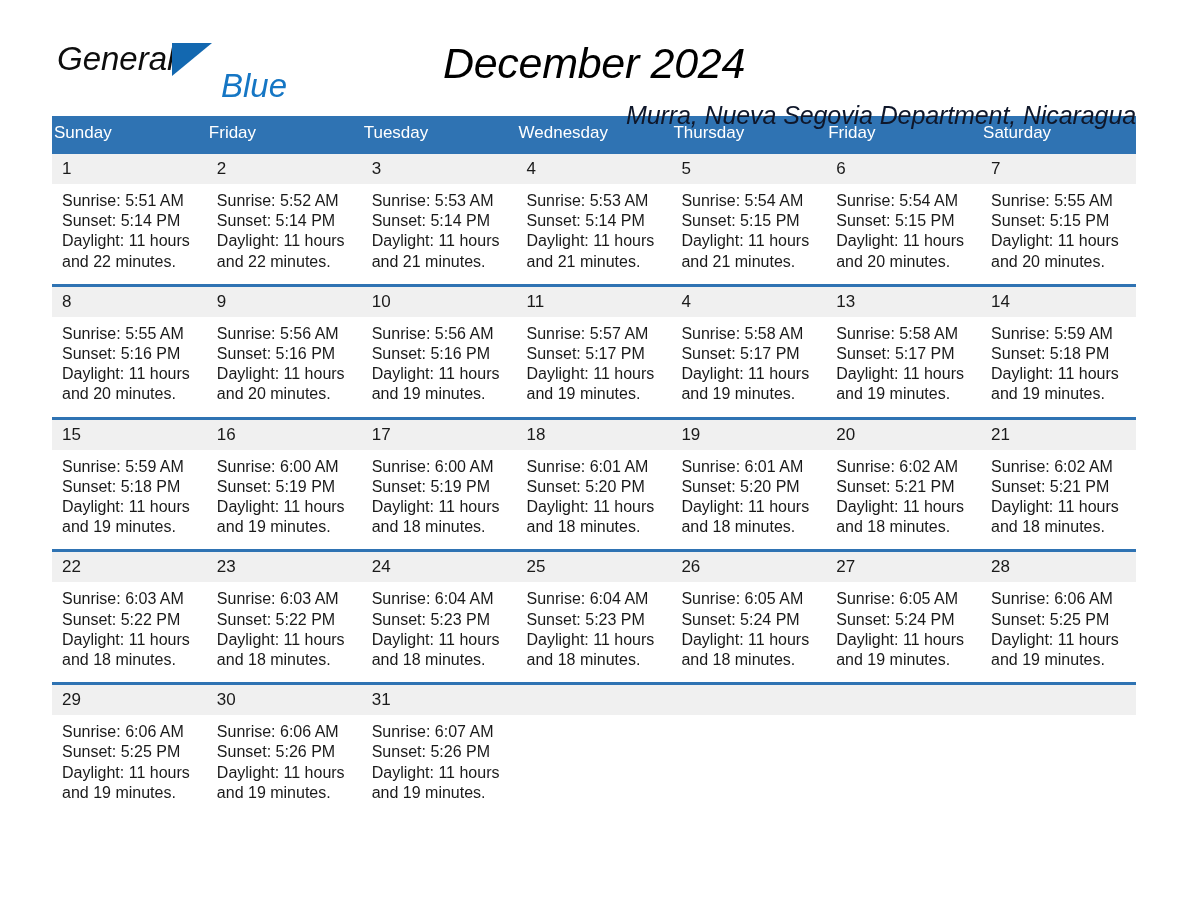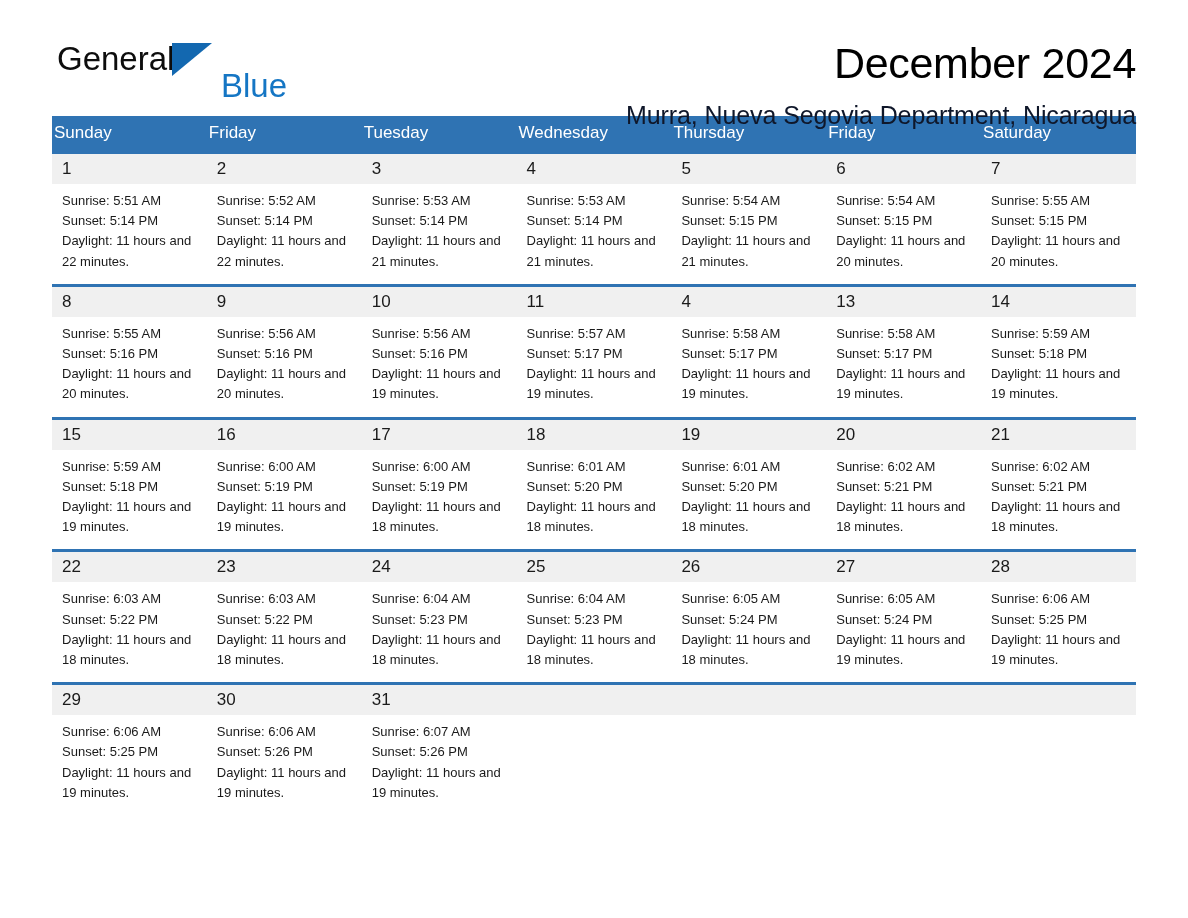--- a/index.html
+++ b/index.html
@@ -21,20 +21,21 @@
     box-sizing: border-box;
     padding: 0 52px;
   }
 
   
   .header {
     position: relative;
     height: 108px;
     padding-top: 38px;
     box-sizing: border-box;
+    font-style: italic;
   }
   .logo {
     position: absolute;
     left: 5px;
     top: 42px;
     width: 230px;
     height: 72px;
   }
   .logo-general {
     font-size: 33px;
@@ -66,20 +67,21 @@
   .title-block {
     text-align: right;
   }
   .cal-title {
     font-size: 43px;
     line-height: 50px;
     font-weight: 400;
     color: #000000;
     margin: 0;
     letter-spacing: -0.3px;
+    text-align: center;
   }
   .cal-subtitle {
     font-size: 25px;
     line-height: 34px;
     font-weight: 400;
     color: #0f172a;
     margin: 10px 0 0 0;
     letter-spacing: -0.1px;
   }
 
@@ -113,21 +115,21 @@
     padding: 4px 0 5px 10px;
     color: #1a1a1a;
     height: 21px;
     box-sizing: content-box;
   }
   .daynum.empty {
     color: transparent;
   }
   .cellbody {
     padding: 7px 8px 12px 10px;
-    font-size: 13px;
+    font-size: 16px;
     line-height: 20.2px;
     color: #1a1a1a;
   }
   .cellbody div {
     white-space: nowrap;
   }
   .cellbody .daylight {
     white-space: normal;
   }
   tr.week td {

